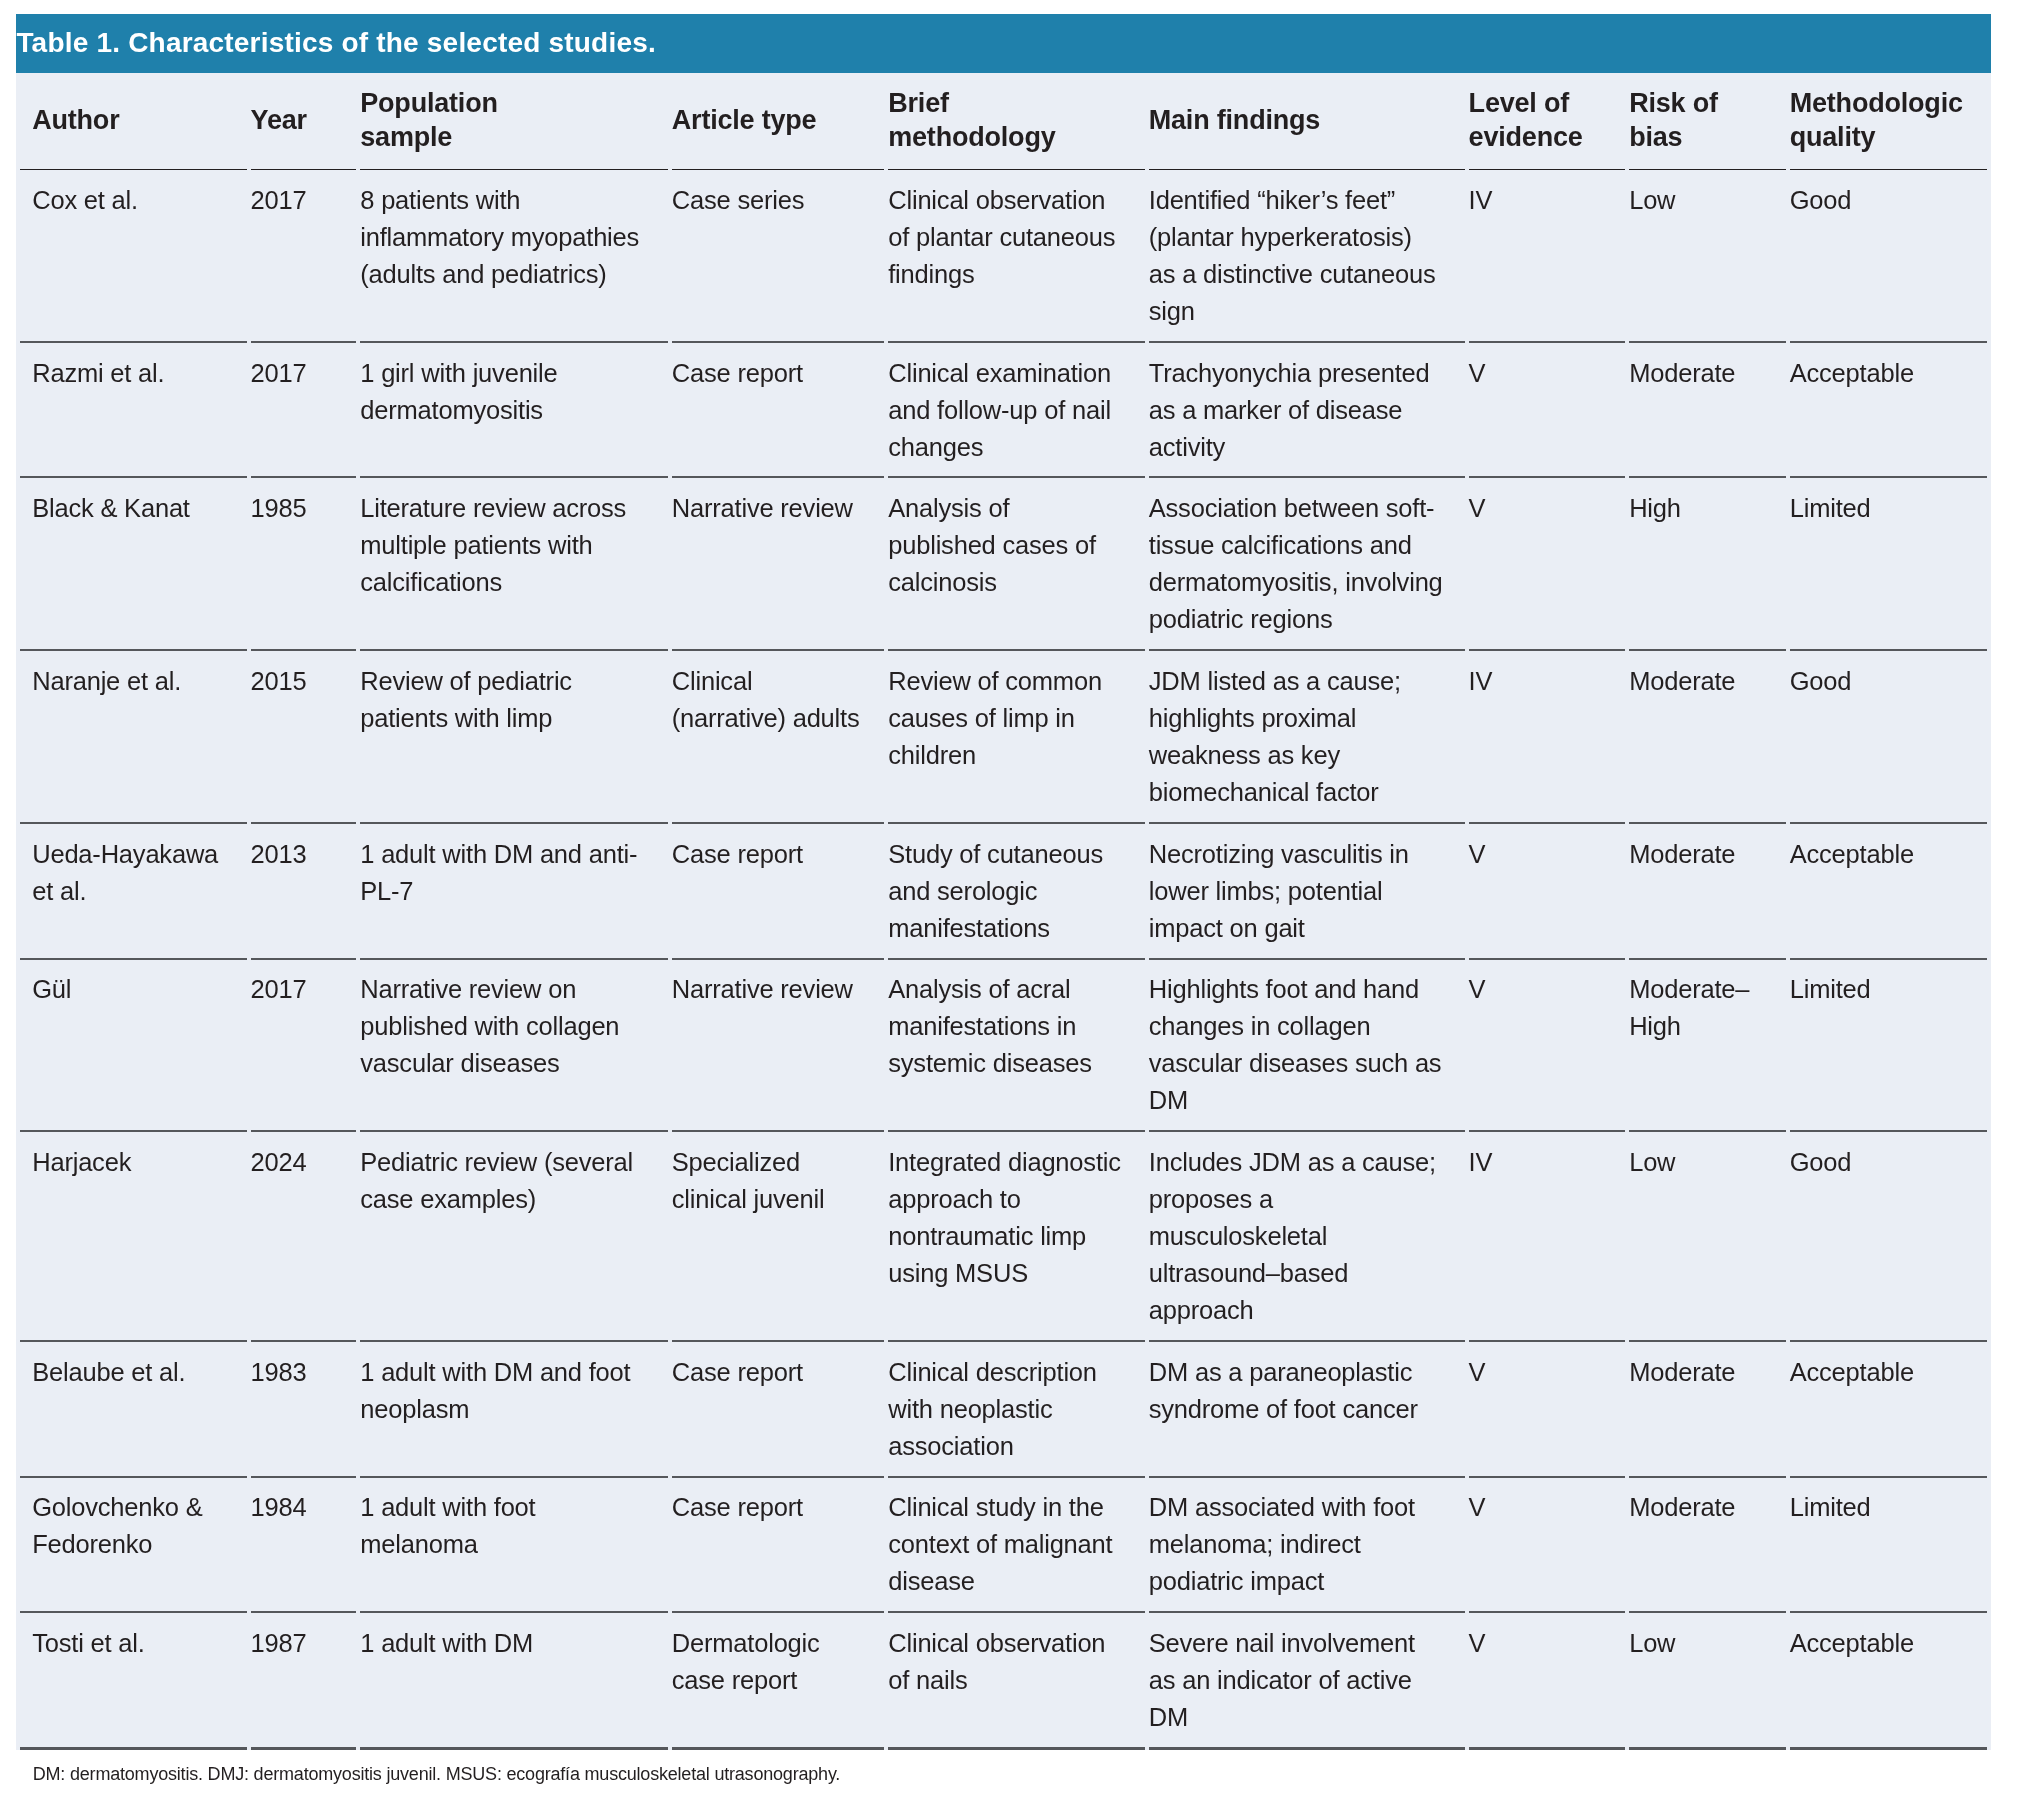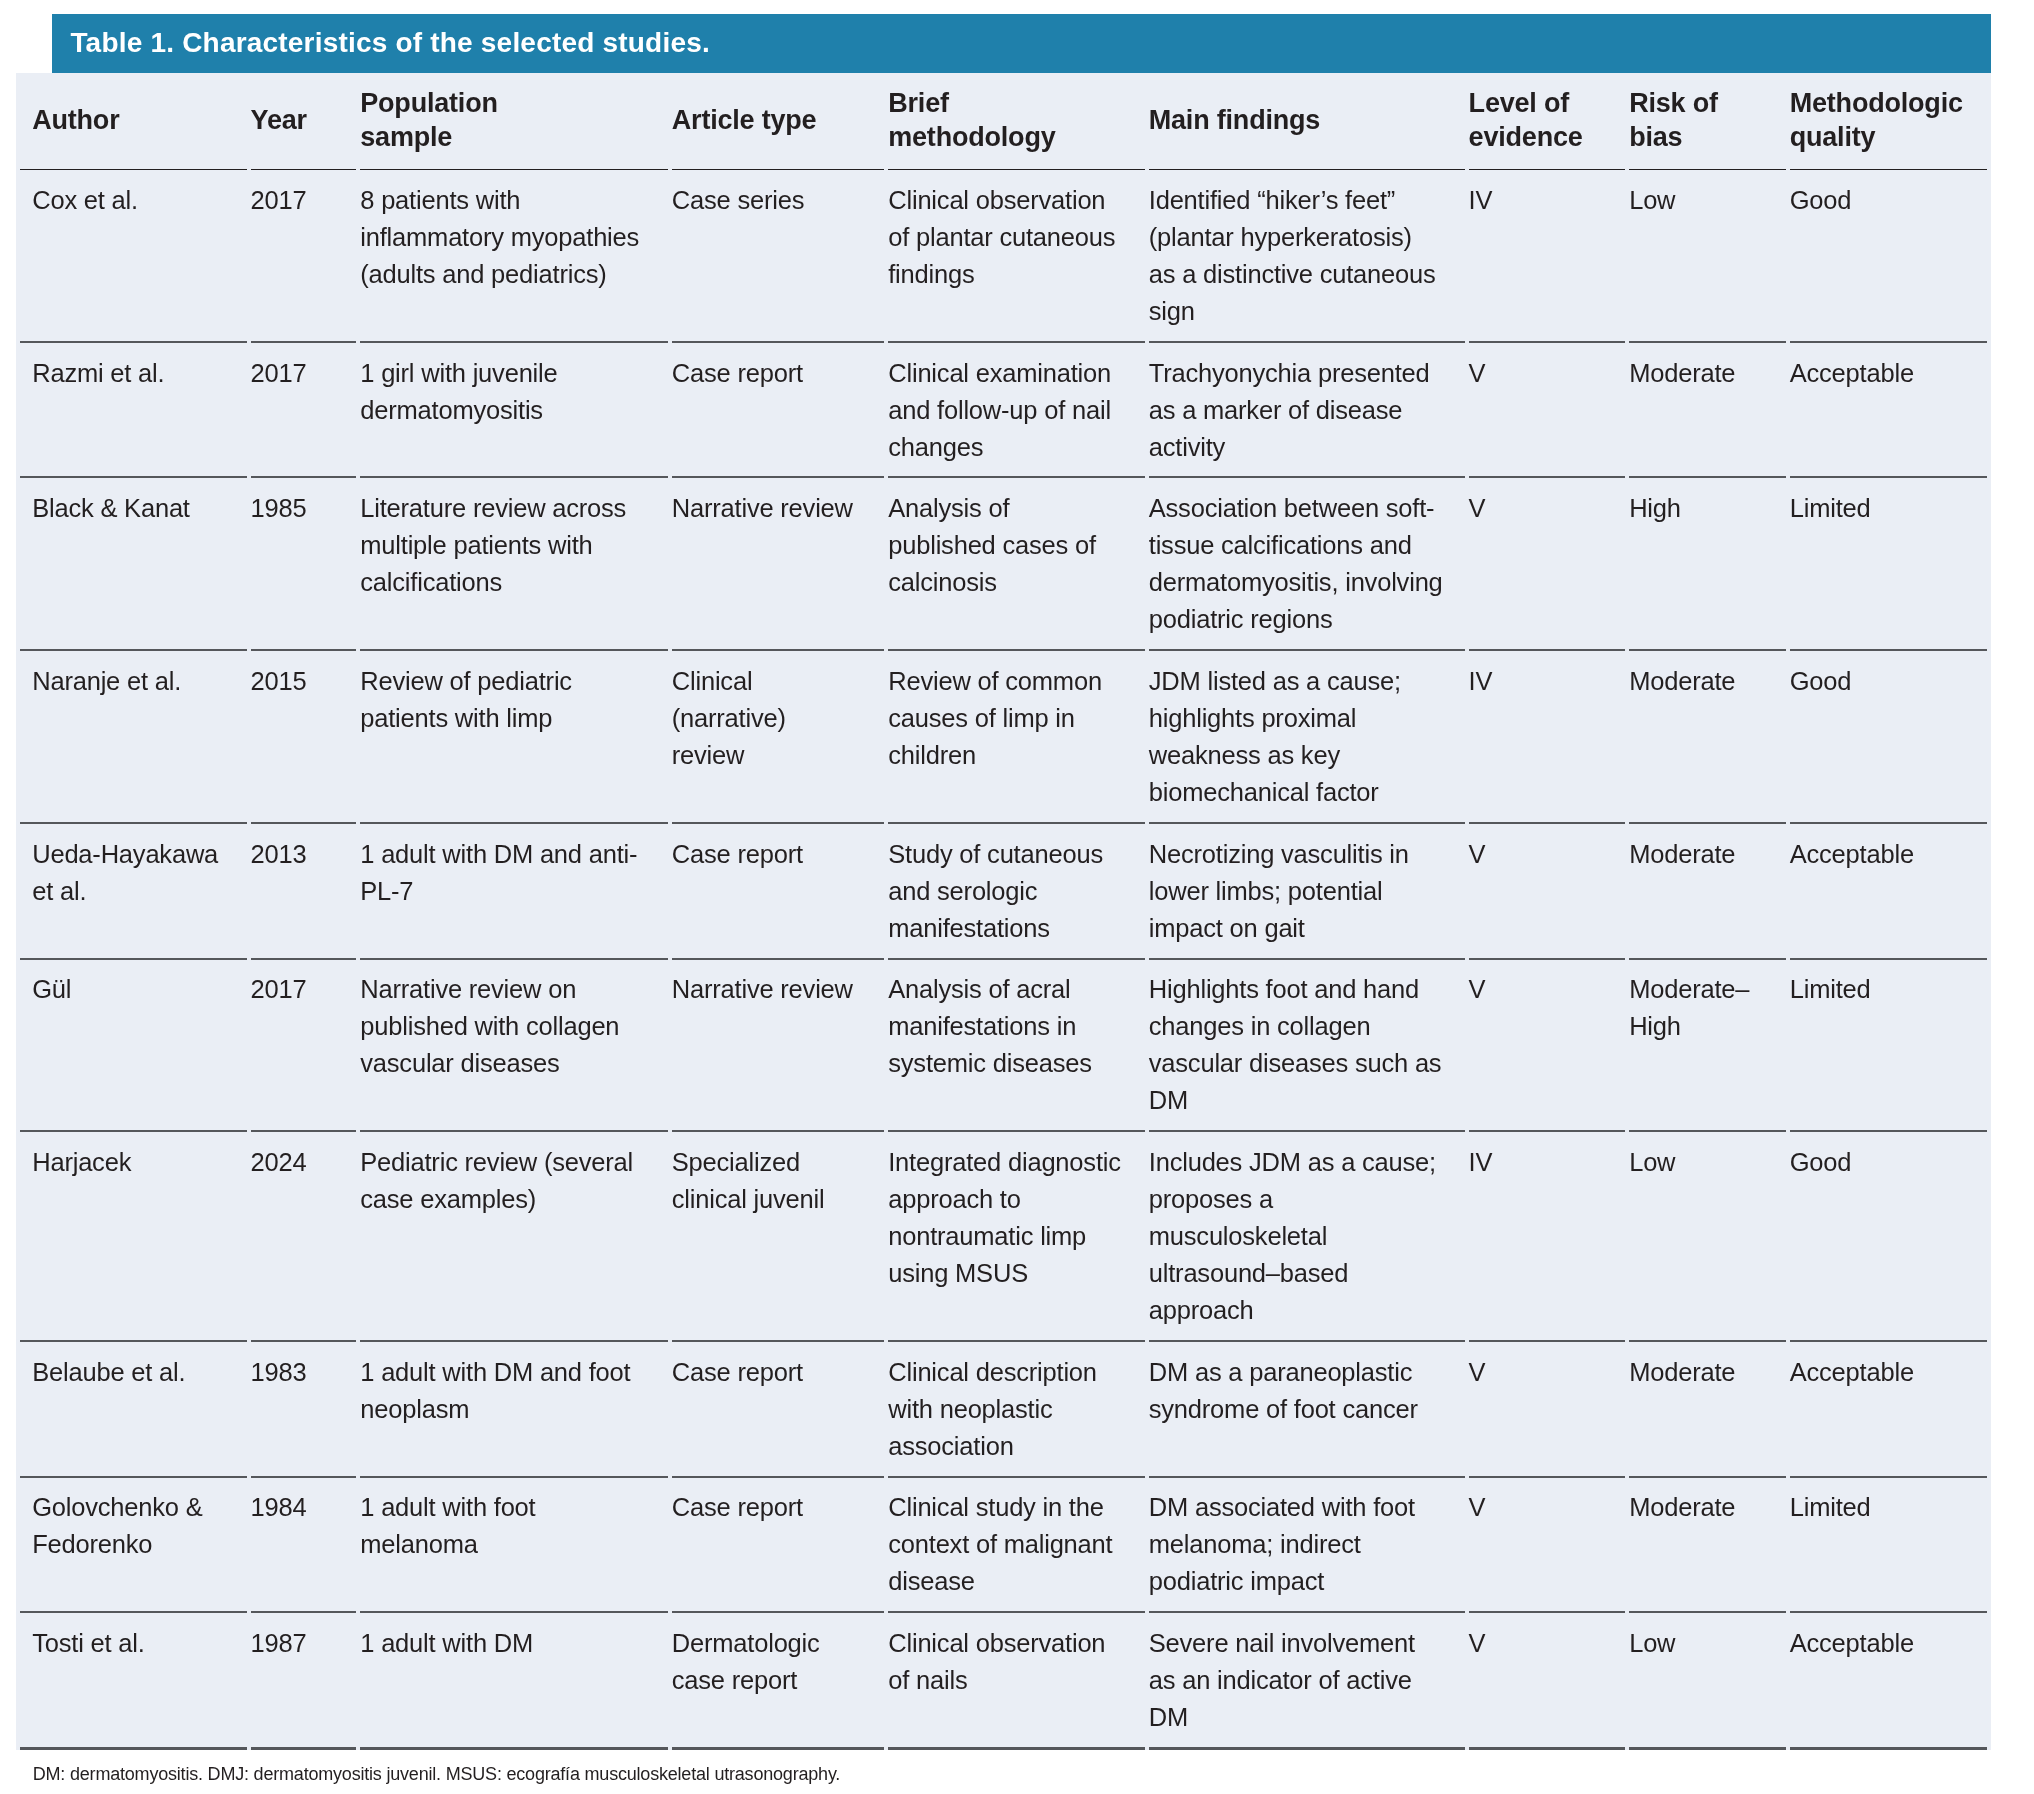--- a/index.html
+++ b/index.html
@@ -17,23 +17,21 @@
     color: var(--text);
     font-family: "Liberation Sans", "DejaVu Sans", sans-serif;
   }
   .page { padding: 13.6px 44px 0 16.4px; box-sizing: border-box; }
 
   .title-bar {
     background: var(--bar);
     height: 59px;
     display: flex;
     align-items: center;
-    padding-left: 18px;
     box-sizing: border-box;
-    margin-left: 36px;
   }
   .title-text {
     color: #ffffff;
     font-size: 28px;
     font-weight: bold;
     letter-spacing: 0.2px;
   }
 
   table {
     width: 100%;
@@ -132,21 +130,21 @@
           <td class="col-brief_methodology">Analysis of published cases of calcinosis</td>
           <td class="col-main_findings">Association between soft-tissue calcifications and dermatomyositis, involving podiatric regions</td>
           <td class="col-level_of_evidence">V</td>
           <td class="col-risk_of_bias">High</td>
           <td class="col-methodologic_quality">Limited</td>
         </tr>
         <tr>
           <td class="col-author">Naranje et al.</td>
           <td class="col-year">2015</td>
           <td class="col-population_sample">Review of pediatric patients with limp</td>
-          <td class="col-article_type">Clinical (narrative) review</td>
+          <td class="col-article_type">Clinical (narrative) adults</td>
           <td class="col-brief_methodology">Review of common causes of limp in children</td>
           <td class="col-main_findings">JDM listed as a cause; highlights proximal weakness as key biomechanical factor</td>
           <td class="col-level_of_evidence">IV</td>
           <td class="col-risk_of_bias">Moderate</td>
           <td class="col-methodologic_quality">Good</td>
         </tr>
         <tr>
           <td class="col-author">Ueda-Hayakawa et al.</td>
           <td class="col-year">2013</td>
           <td class="col-population_sample">1 adult with DM and anti-PL-7</td>

